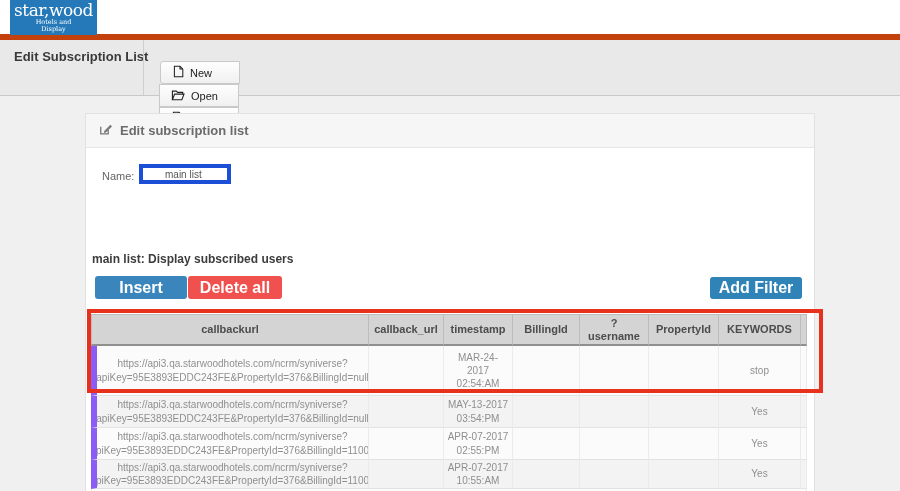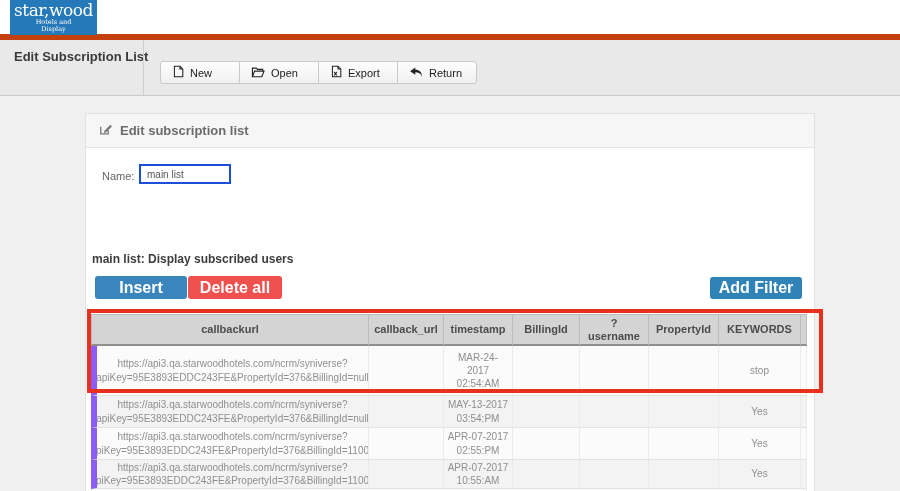--- a/index.html
+++ b/index.html
@@ -13,31 +13,31 @@
   
   .topbar { position:absolute; top:0; left:0; width:900px; height:40px; background:#ffffff; border-bottom:6px solid #c2410c; }
   .logo { position:absolute; top:0; left:10px; width:87px; height:35px; background:#2579b8; color:#fff; text-align:center; cursor:pointer; overflow:hidden; }
   .logo-brand { font-family:"DejaVu Serif", serif; font-size:17px; line-height:18px; letter-spacing:-0.5px; margin-top:1px; }
   .logo-tag { font-size:6.5px; line-height:7px; font-family:"DejaVu Serif", serif; }
 
   
   .band { position:absolute; top:40px; left:0; width:900px; height:56px; background:#e9e9e9; border-bottom:1px solid #c9c9c9; }
   .band-divider { position:absolute; left:143px; top:0; width:1px; height:55px; background:#cfcfcf; }
   .sidebar-title { position:absolute; left:14px; top:9px; font-size:13px; font-weight:bold; color:#3a3a3a; }
-  .toolbar { position:absolute; left:160px; top:21px; display:flex; }
+  .toolbar { position:absolute; left:160px; top:21px; display:flex;flex-direction:column; }
   .tbtn { width:80px; height:23px; background:linear-gradient(#fefefe,#f0f0f0); border:1px solid #c9c9c9; margin-left:-1px; display:flex; align-items:center; padding-left:11px; gap:6px; font-size:11px; color:#1c1c1c; cursor:pointer; }
   .tbtn:first-child { border-radius:3px 0 0 3px; margin-left:0; }
   .tbtn:last-child { border-radius:0 3px 3px 0; }
   .tbtn svg { flex:0 0 auto; }
 
   
   .panel { position:absolute; left:85px; top:113px; width:730px; height:378px; background:#ffffff; border:1px solid #e2e2e2; border-bottom:none; }
   .panel-header { height:34px; background:#f6f6f6; border-bottom:1px solid #e5e5e5; display:flex; align-items:center; padding-left:13px; gap:7px; font-size:13px; font-weight:bold; color:#6b6b6b; }
   .name-label { position:absolute; left:16px; top:56px; font-size:11px; color:#666; }
-  .name-input { position:absolute; left:53px; top:50px; width:92px; height:20px; border:2px solid #1d4ed8; font-size:10px; color:#555; padding-left:6px; font-family:"Liberation Sans", sans-serif; }
+  .name-input { position:absolute; left:53px; top:50px; width:92px; height:20px; border:4px solid #1d4ed8; font-size:10px; color:#555; padding-left:22px; font-family:"Liberation Sans", sans-serif; }
   .list-caption { position:absolute; left:6px; top:138px; font-size:12px; font-weight:bold; color:#3d3d3d; }
   .btn { position:absolute; border:none; border-radius:3px; color:#fff; font-weight:bold; font-size:16px; text-align:center; cursor:pointer; font-family:"Liberation Sans", sans-serif; }
   .btn-insert { left:9px; top:162px; width:92px; height:23px; background:#3a86bc; }
   .btn-delete { left:102px; top:162px; width:94px; height:23px; background:#f0514e; }
   .btn-addfilter { left:624px; top:163px; width:92px; height:22px; background:#2f83b6; }
 
   
   .table { position:absolute; left:5px; top:200px; width:716px; }
   .thead { display:flex; height:32px; }
   .hcell { background:#d4d4d4; border-top:1px solid #bcbcbc; border-right:1px solid #bcbcbc; border-bottom:2px solid #8f8f8f; font-size:11px; font-weight:bold; color:#4c4c4c; display:flex; align-items:center; justify-content:center; text-align:center; white-space:pre-line; line-height:1.15; }

